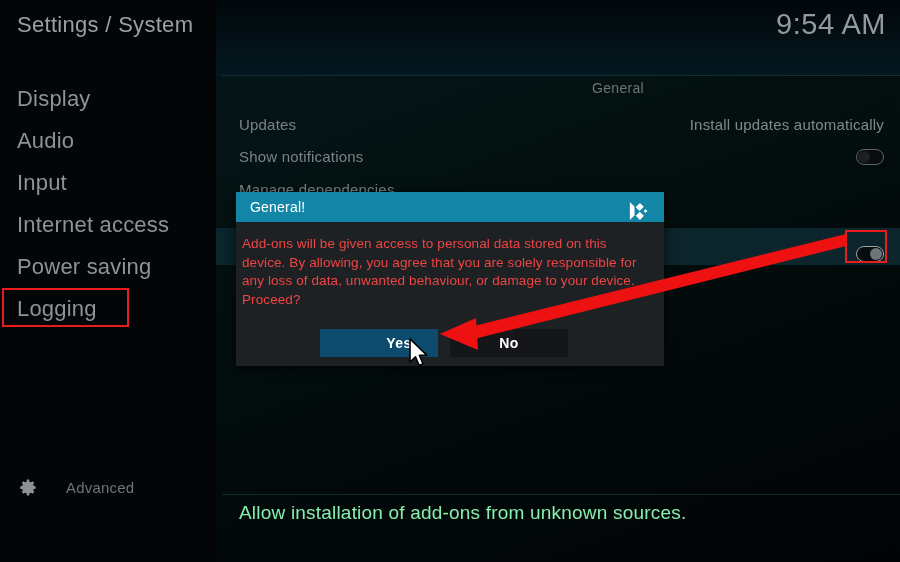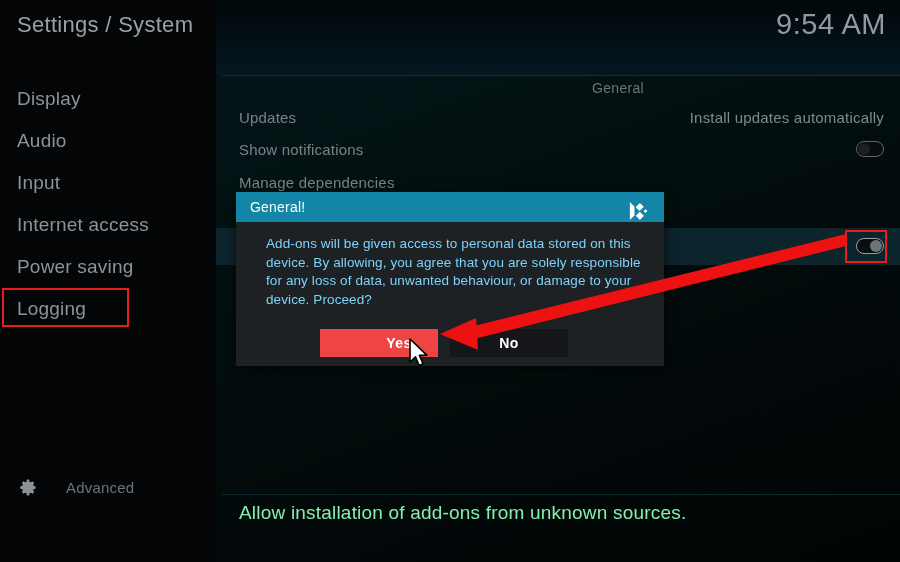--- a/index.html
+++ b/index.html
@@ -83,21 +83,21 @@
     left: 0; top: 78px;
     width: 216px;
   }
 
   .side-item {
     position: relative;
     height: 42px;
     display: flex;
     align-items: center;
     padding-left: 17px;
-    font-size: 19px;
+    font-size: 22px;
     color: #8d9397;
     letter-spacing: 0.2px;
     white-space: nowrap;
   }
 
   .side-item.selected {
     background: linear-gradient(90deg, #061b22 0%, #07222b 70%, #061c23 100%);
     color: #8d9397;
   }
 
@@ -139,21 +139,21 @@
     color: #6d7478;
     letter-spacing: 0.3px;
   }
 
   .row {
     position: absolute;
     left: 222px;
     width: 676px;
     height: 32px;
     display: flex;
-    align-items: center;
+    align-items: flex-end;
     justify-content: space-between;
     padding: 0 14px 0 17px;
     gap: 19px;
   }
 
   .row-label {
     font-size: 15px;
     color: #7c8287;
     letter-spacing: 0.2px;
     white-space: nowrap;
@@ -239,24 +239,24 @@
     letter-spacing: 0.2px;
   }
 
   .kodi-logo {
     position: absolute;
     right: 8px; top: 4px;
     width: 22px; height: 22px;
   }
 
   .dialog-body {
-    padding: 13px 20px 0 30px;
+    padding: 13px 20px 0 6px;
     font-size: 13.5px;
     line-height: 18.5px;
-    color: #7dd3fc;
+    color: #ef4444;
     letter-spacing: 0.1px;
   }
 
   .dialog-buttons {
     position: absolute;
     left: 0; bottom: 9px;
     width: 100%;
     display: flex;
     gap: 12px;
     padding-left: 84px;
@@ -269,21 +269,21 @@
     align-items: center;
     justify-content: center;
     font-size: 14px;
     font-weight: bold;
     color: #ffffff;
     letter-spacing: 0.4px;
     background: #14161a;
   }
 
   .dlg-btn.focused {
-    background: #ef4444;
+    background: #0c4a6e;
     padding-left: 40px;
   }
 
   
   .anno-arrow {
     position: absolute;
     left: 0; top: 0;
     width: 900px; height: 562px;
     pointer-events: none;
   }

